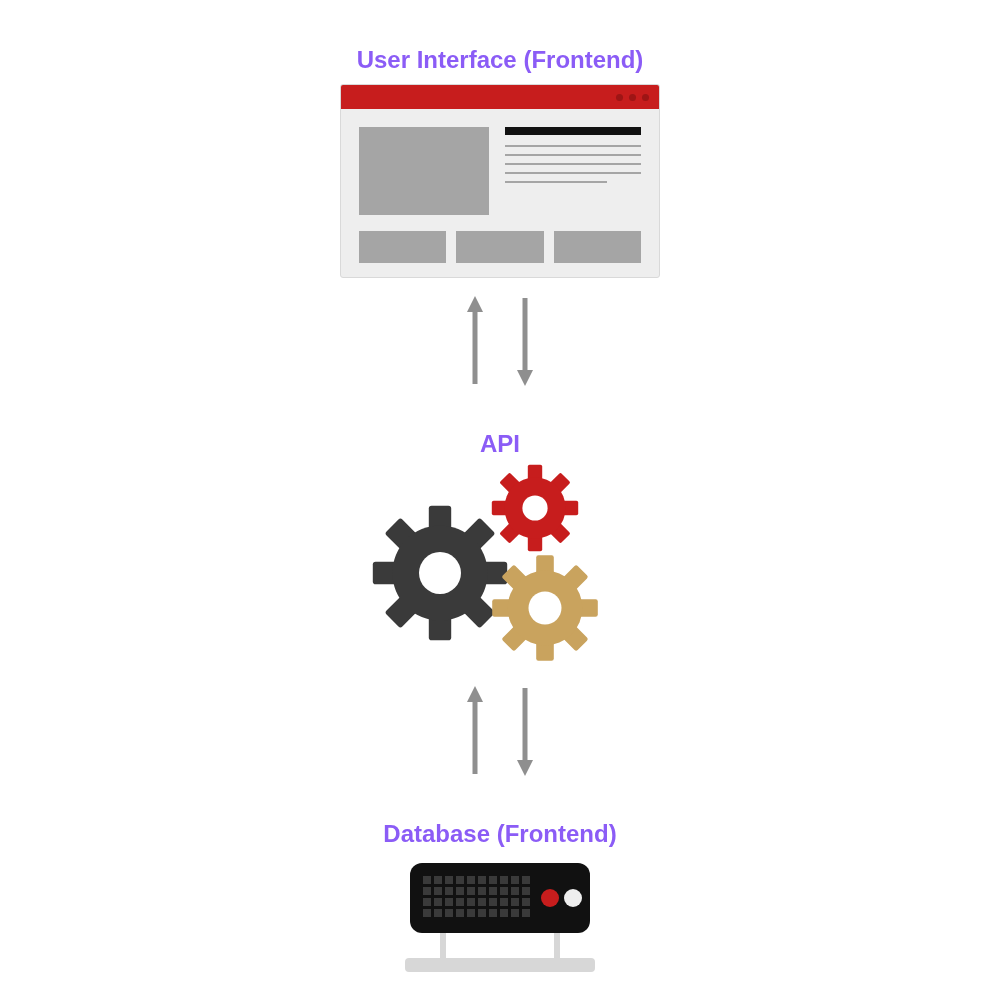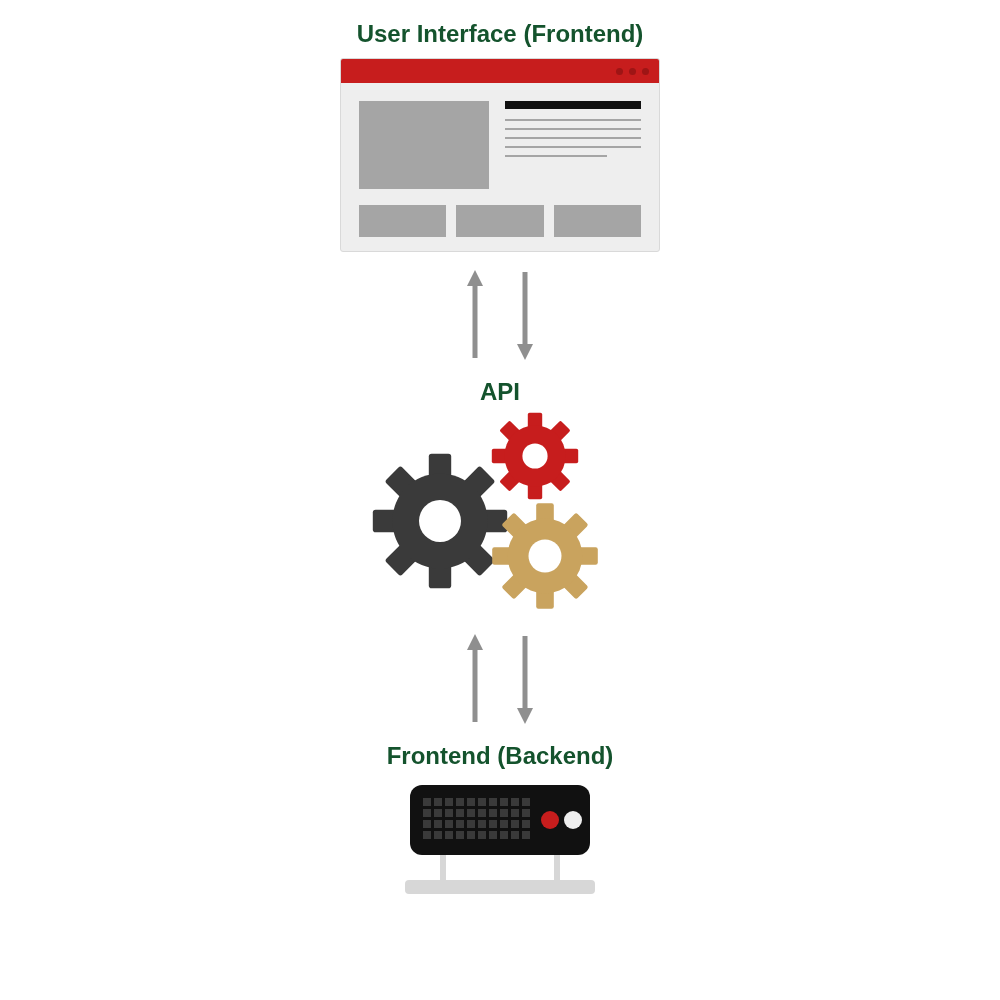--- a/index.html
+++ b/index.html
@@ -9,23 +9,24 @@
     background: #ffffff;
     font-family: -apple-system, BlinkMacSystemFont, "Segoe UI", Helvetica, Arial, sans-serif;
     display: flex;
     flex-direction: column;
     align-items: center;
     padding-top: 20px;
   }
   .label {
     font-size: 24px;
     font-weight: 700;
-    color: #14532d;
+    color: #8b5cf6;
     text-align: center;
     margin-bottom: 10px;
+    margin-top: 26px;
   }
   
   .browser {
     width: 320px;
     background: #eeeeee;
     border: 1px solid #d9d9d9;
     border-radius: 3px;
     overflow: hidden;
   }
   .browser-bar {
@@ -250,21 +251,21 @@
   <svg class="arrow-svg" width="20" height="90">
     <line x1="10" y1="12" x2="10" y2="88" stroke="#8f8f8f" stroke-width="5"></line>
     <polygon points="10,0 2,16 18,16" fill="#8f8f8f"></polygon>
   </svg>
   <svg class="arrow-svg" width="20" height="90">
     <line x1="10" y1="2" x2="10" y2="78" stroke="#8f8f8f" stroke-width="5"></line>
     <polygon points="10,90 2,74 18,74" fill="#8f8f8f"></polygon>
   </svg>
 </div>
 
-<div class="label">Frontend (Backend)</div>
+<div class="label">Database (Frontend)</div>
 
 <div class="server-wrap">
   <svg width="230" height="120" viewBox="0 0 230 120">
 
     <rect x="25" y="5" width="180" height="70" rx="12" fill="#111"></rect>
 
     <g fill="#3a3a3a">
 
       <rect x="38" y="18" width="8" height="8"></rect>
         <rect x="49" y="18" width="8" height="8"></rect>

